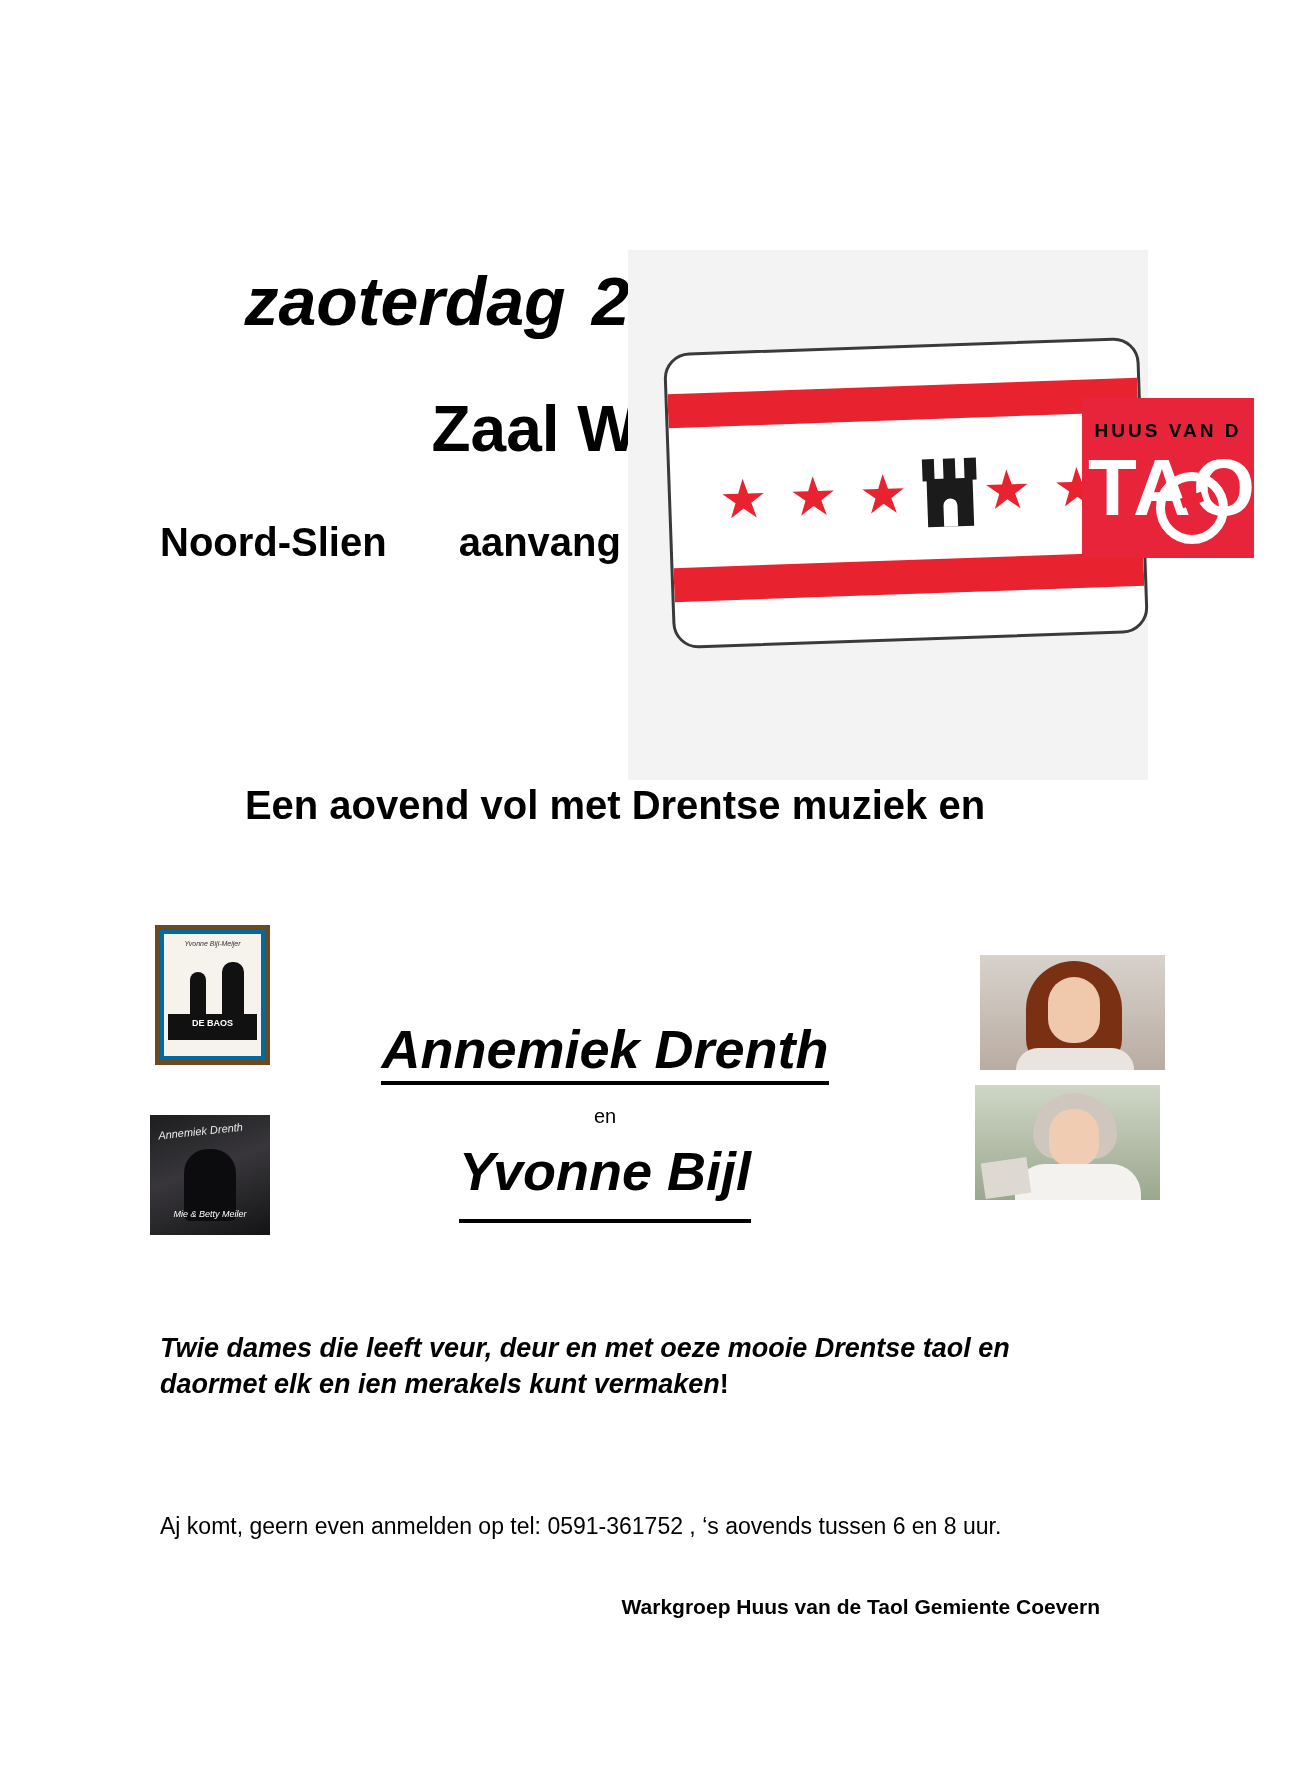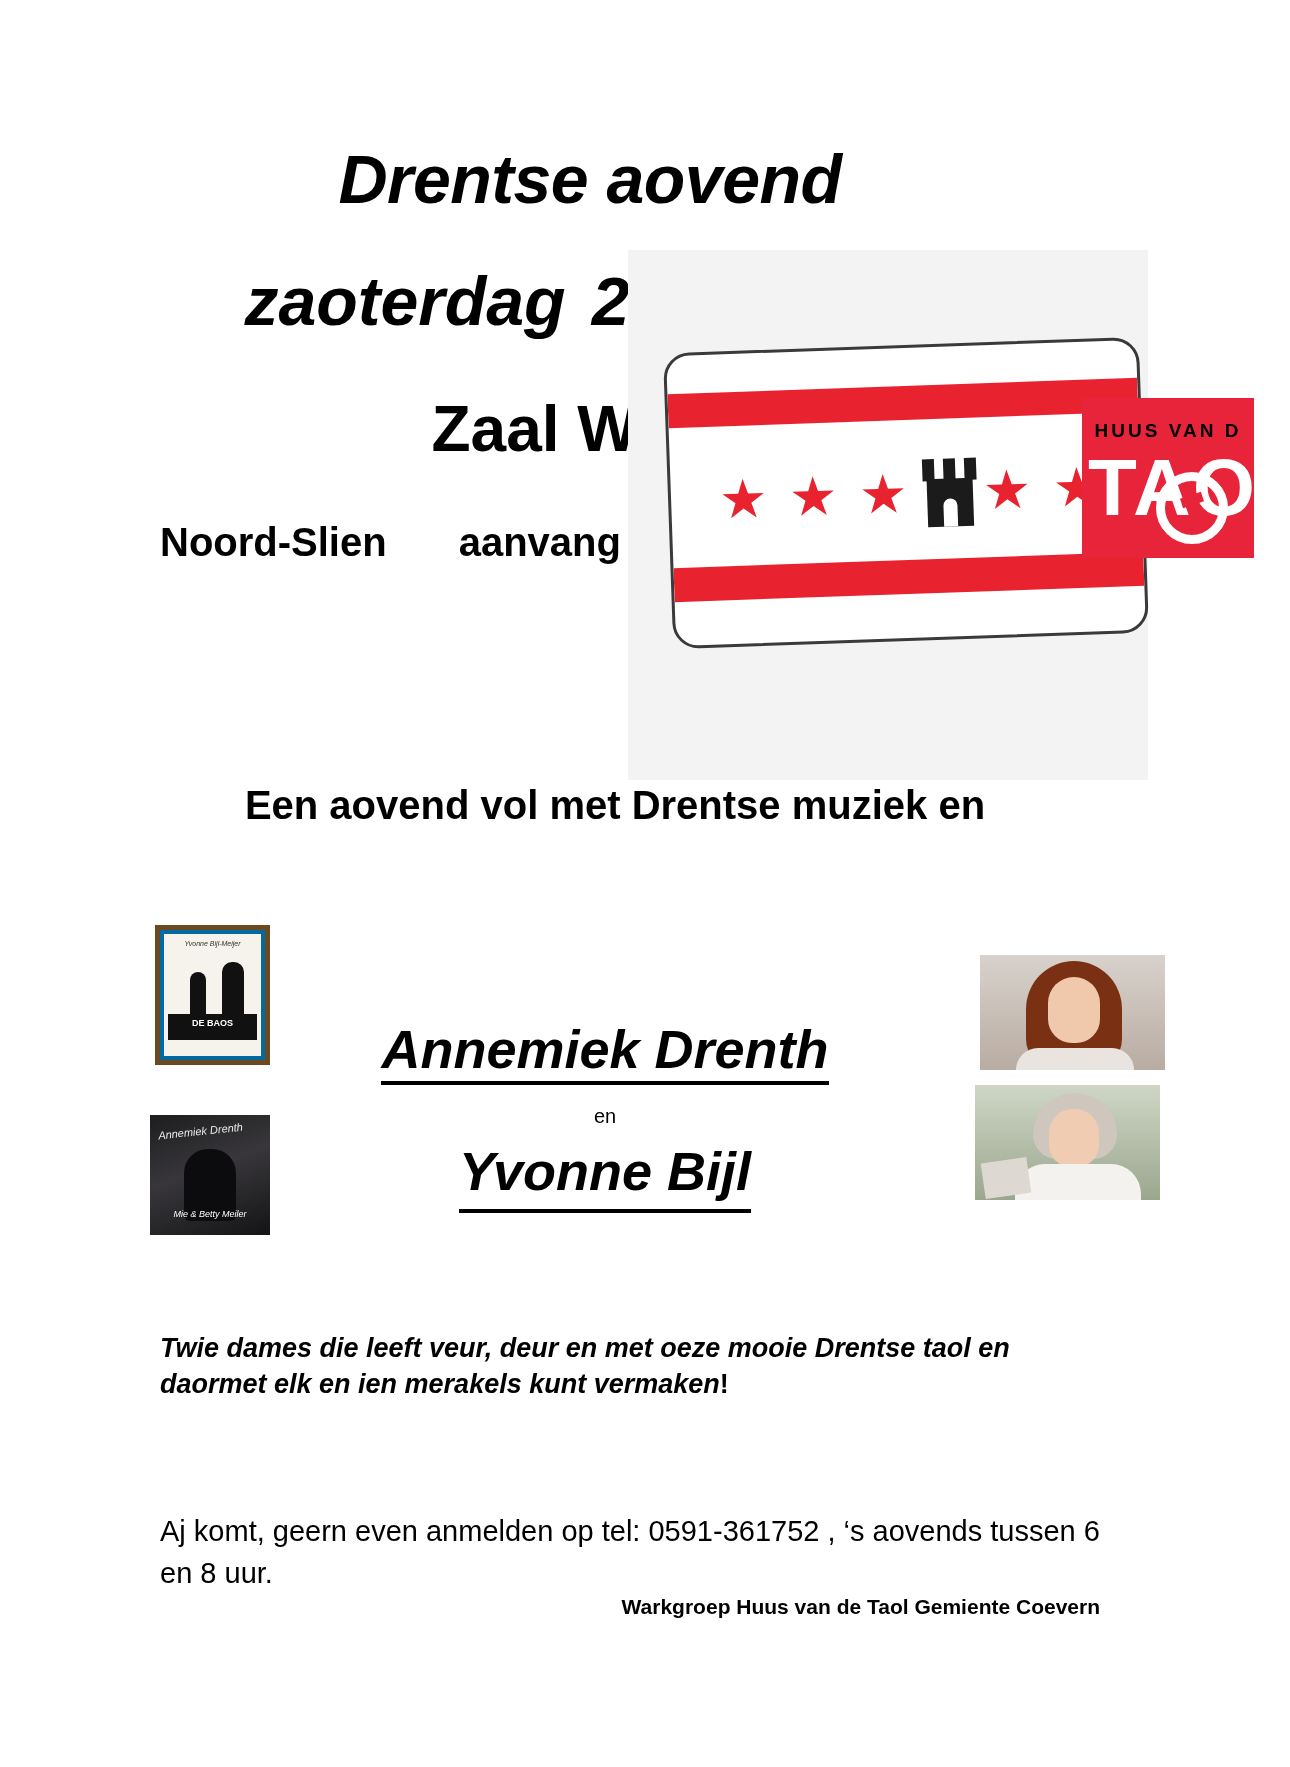--- a/index.html
+++ b/index.html
@@ -215,21 +215,21 @@
   }
   .artist-2 {
     position: absolute;
     left: 0; top: 1140px;
     width: 1210px;
     text-align: center;
     font-size: 54px;
     font-weight: bold;
     font-style: italic;
   }
-  .artist-2 span { border-bottom: 4px solid #000; padding-bottom: 8px; }
+  .artist-2 span { border-bottom: 4px solid #000; padding-bottom: 18px; }
 
   
   .photo {
     position: absolute;
     overflow: hidden;
     background: #2b2b2b;
   }
   .photo .cap {
     position: absolute;
     left: 0; width: 100%;
@@ -360,38 +360,37 @@
   .entree {
     position: absolute;
     left: 160px; top: 1445px;
     width: 960px;
     font-size: 32px;
   }
   .aanmeld {
     position: absolute;
     left: 160px; top: 1510px;
     width: 940px;
-    font-size: 29px;
+    font-size: 23px;
     line-height: 1.45;
   }
   .warkgroep {
     position: absolute;
     left: 160px; top: 1595px;
     width: 940px;
     text-align: right;
     font-size: 21px;
     font-weight: bold;
   }
 </style>
 </head>
 <body>
 
 <div class="poster">
 
-  <div class="title-1">Drentse aovend</div>
 
   <div class="title-2">
     <span>zaoterdag</span><span class="spacer"></span><span>25 oktober</span>
   </div>
 
   <div class="title-3">Zaal Wielens</div>
 
   <div class="line-place">
     <span>Noord-Slien</span><span class="gap"></span><span>aanvang 20.00 uur</span>
   </div>

